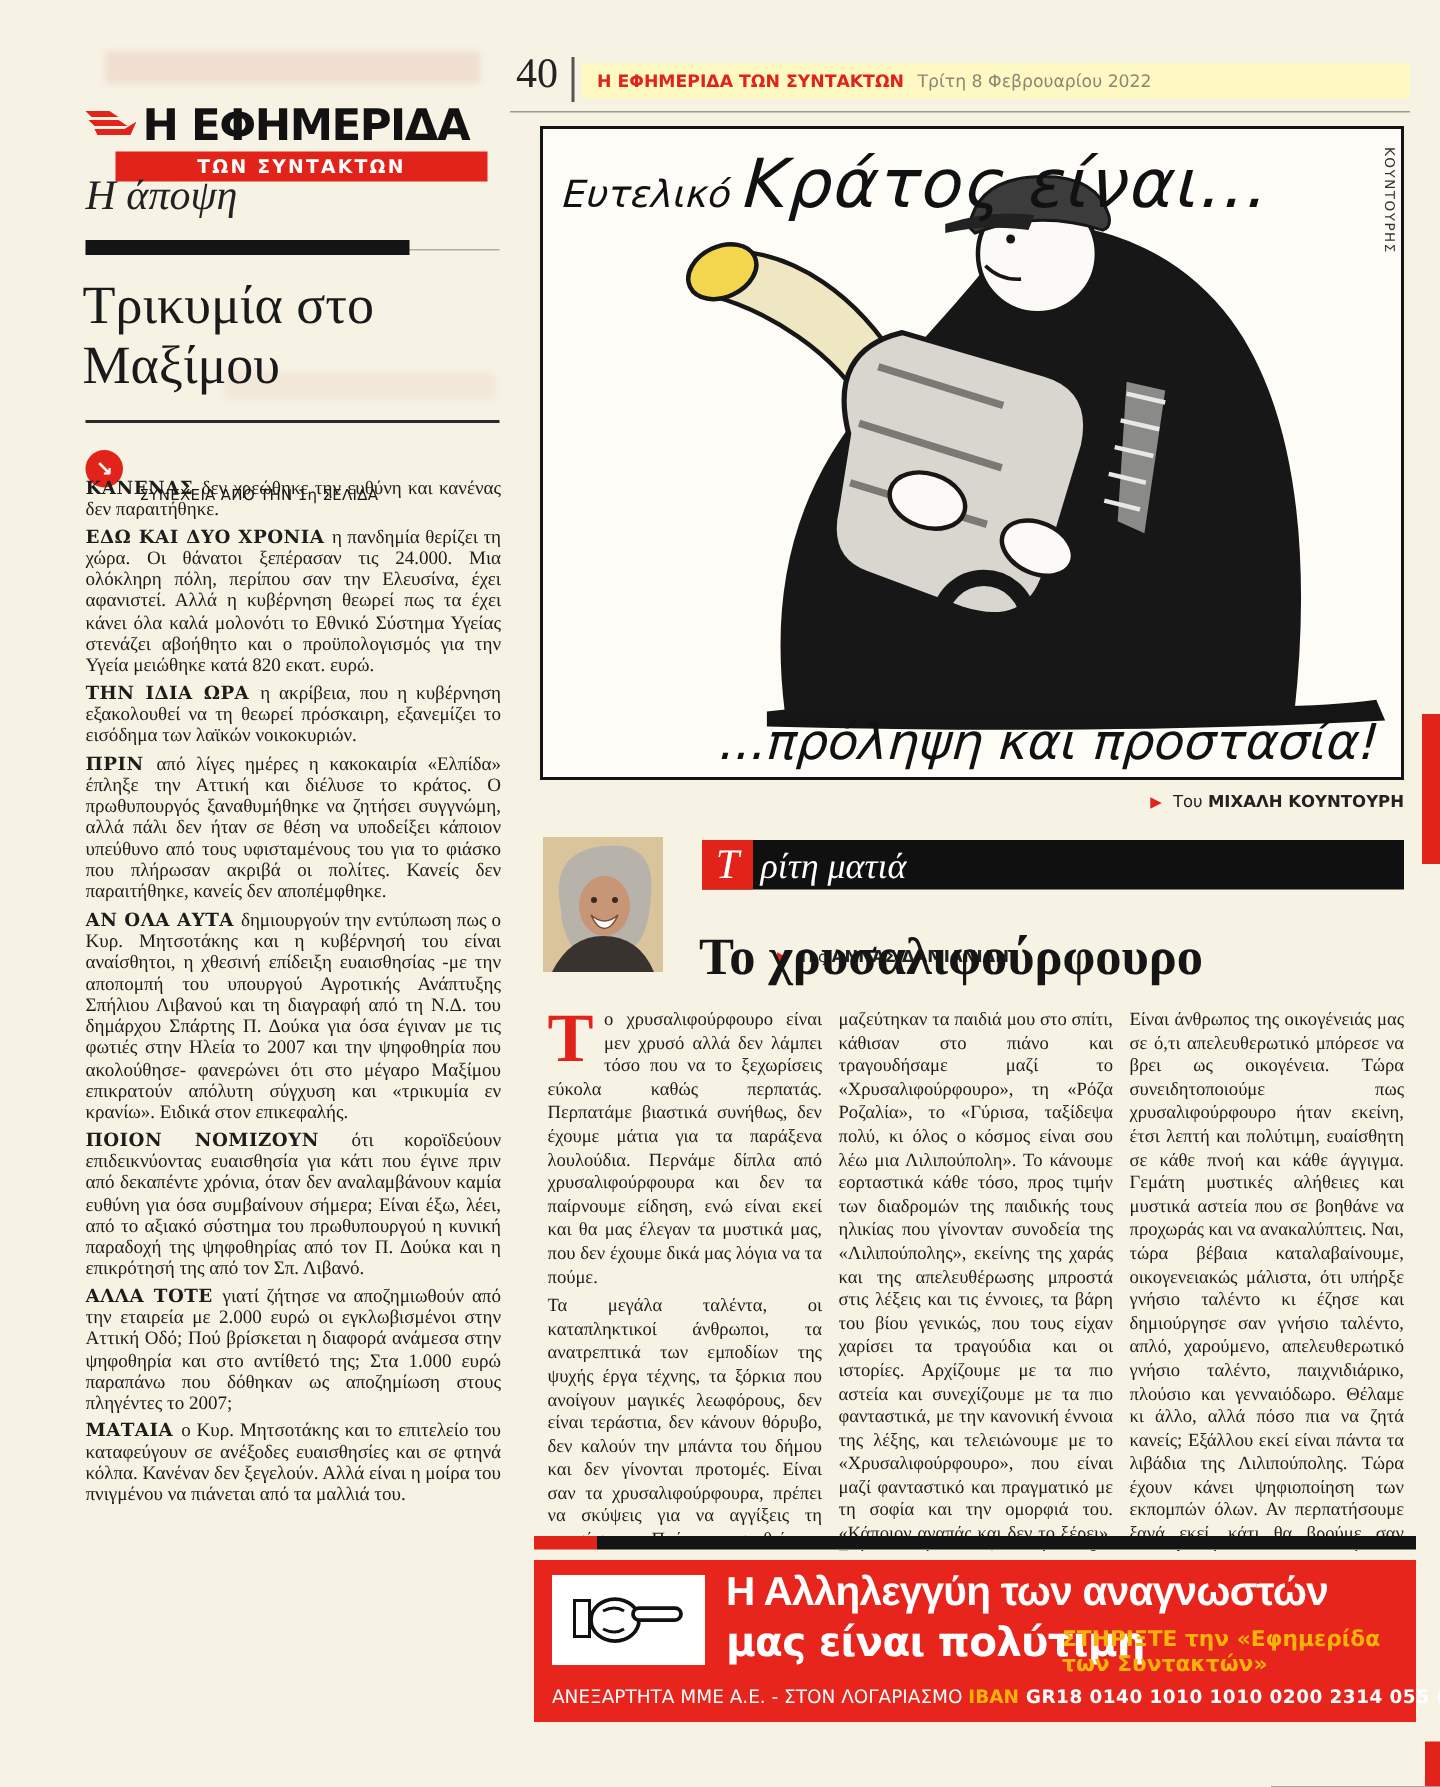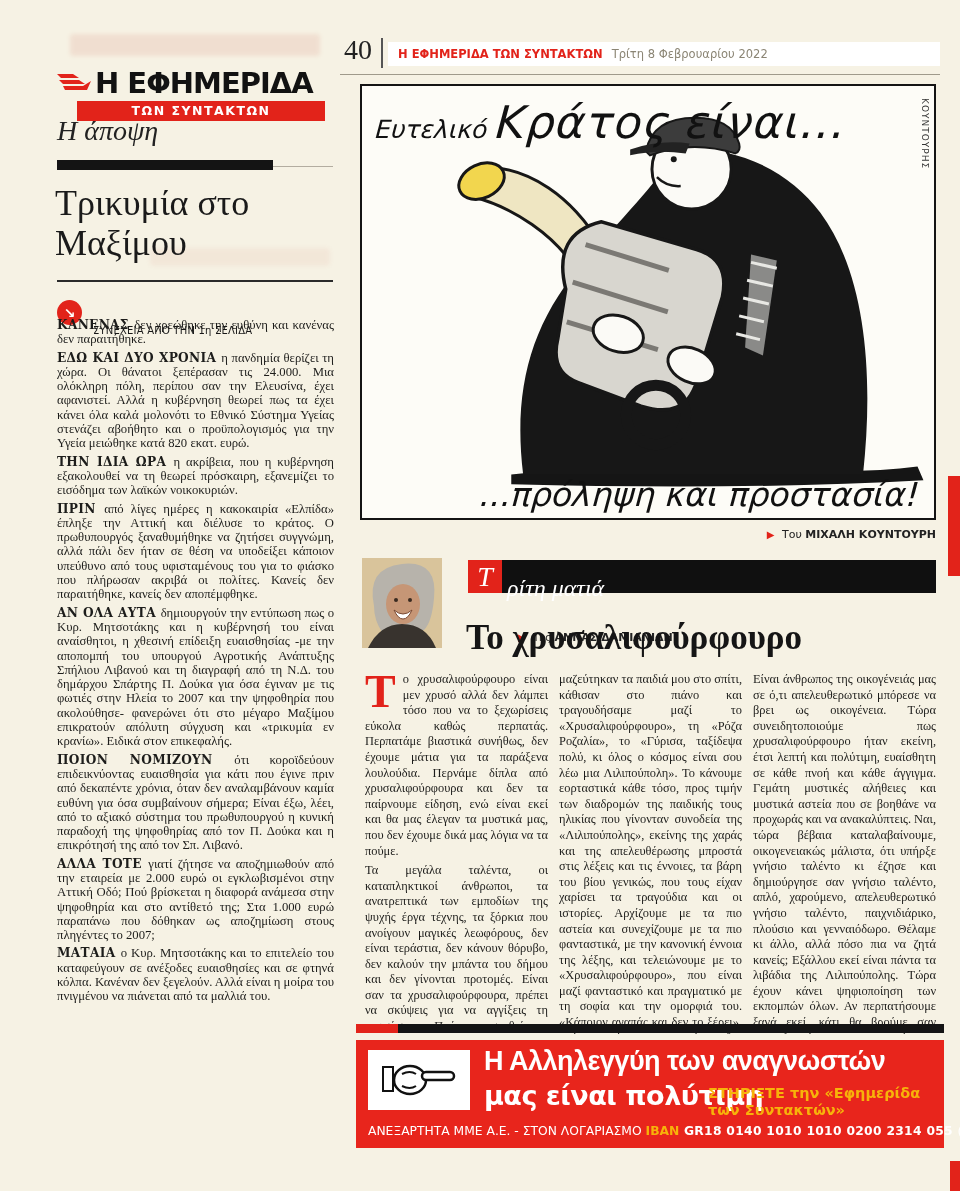--- a/index.html
+++ b/index.html
@@ -26,21 +26,21 @@
     padding-top:7px; display:flex; align-items:center; gap:11px; }
   .cont-icon { width:25px; height:25px; border-radius:50%; background:#e2231a; color:#fff; flex:0 0 auto;
     display:flex; align-items:center; justify-content:center; font-family:"DejaVu Sans", sans-serif; font-size:14px; font-weight:bold; }
   .cont-label { font-family:"DejaVu Sans", sans-serif; font-weight:normal; font-size:10px; letter-spacing:.2px; color:#171717;margin-top:36px; }
   .opinion-body { position:absolute; left:57px; top:318px; width:277px; height:840px; overflow:hidden; }
   .opinion-body p { text-align:justify; font-size:12.7px; line-height:14.3px; margin-bottom:4px; }
   .opinion-body b { font-family:"DejaVu Serif", serif; font-size:12.2px; letter-spacing:.3px; }
   
   .pagenum { position:absolute; left:344px; top:34px; font-size:28px; color:#222; }
   .pagenum-divider { position:absolute; left:381px; top:38px; width:1.5px; height:30px; background:#555; }
-  .topstrip { position:absolute; left:388px; top:42px; width:552px; height:24px; background:#ffffff;
+  .topstrip { position:absolute; left:388px; top:42px; width:552px; height:24px; background:#fef9c3;
     display:flex; align-items:center; gap:9px; padding-left:10px; }
   .topstrip-title { color:#e2231a; font-family:"DejaVu Sans", sans-serif; font-weight:bold; font-size:11.5px; }
   .topstrip-date { color:#8b8574; font-family:"DejaVu Sans", sans-serif; font-size:11.5px; }
   .toprule { position:absolute; left:340px; top:74px; width:600px; border-top:1px solid #9f9a8b; }
   
   .cartoon { position:absolute; left:360px; top:84px; width:576px; height:436px;
     background:#fdfcf7; border:2px solid #141414; }
   .cartoon svg { position:absolute; left:0; top:0; width:100%; height:100%; }
   .cartoon-caption-top { position:absolute; left:14px; top:10px; display:flex; align-items:baseline; gap:8px;
     font-family:"DejaVu Sans", sans-serif; font-style:italic; color:#111; transform:skewX(-4deg); }
@@ -55,21 +55,21 @@
   .tri-red { color:#e2231a; font-size:10px; margin-right:4px; }
   .credit-name { font-weight:bold; }
   .edge-strip { position:absolute; left:948px; top:476px; width:12px; height:100px; background:#e2231a; }
   .edge-strip-bottom { position:absolute; left:950px; top:1161px; width:10px; height:30px; background:#e2231a; }
   
   .author-photo { position:absolute; left:362px; top:558px; width:80px; height:90px; overflow:hidden; }
   .tm-bar { position:absolute; left:468px; top:560px; width:468px; height:33px; background:#101010;
     display:flex; align-items:stretch; }
   .tm-initial { width:34px; background:#e2231a; color:#fff; font-style:italic; font-size:28px;
     display:flex; align-items:center; justify-content:center; font-family:"Liberation Serif", serif; }
-  .tm-label { color:#fff; font-style:italic; font-size:24px; padding:15px 0 0 5px; font-family:"Liberation Serif", serif; }
+  .tm-label { color:#fff; font-style:italic; font-size:24px; padding:5px 0 0 5px; font-family:"Liberation Serif", serif; }
   .tm-byline { position:absolute; left:470px; top:631px; font-family:"DejaVu Sans", sans-serif; font-size:10px; color:#222;margin-left:48px; }
   .byline-name { font-weight:bold; font-size:11px; }
   .tm-title { position:absolute; left:466px; top:618px; font-size:35px; font-weight:600; color:#151515; }
   .tm-col { position:absolute; top:672px; width:183px; height:362px; overflow:hidden; }
   .tm-col p { text-align:justify; font-size:12.4px; line-height:15.6px; margin-bottom:4px; }
   #col1 { left:365px; } #col2 { left:559px; } #col3 { left:753px; }
   .dropcap { float:left; color:#e2231a; font-size:46px; line-height:36px; padding:2px 7px 0 0; font-weight:600; }
   
   .divider-bar { position:absolute; left:356px; top:1024px; width:588px; height:9px; display:flex; }
   .divider-red { width:42px; background:#e2231a; }

